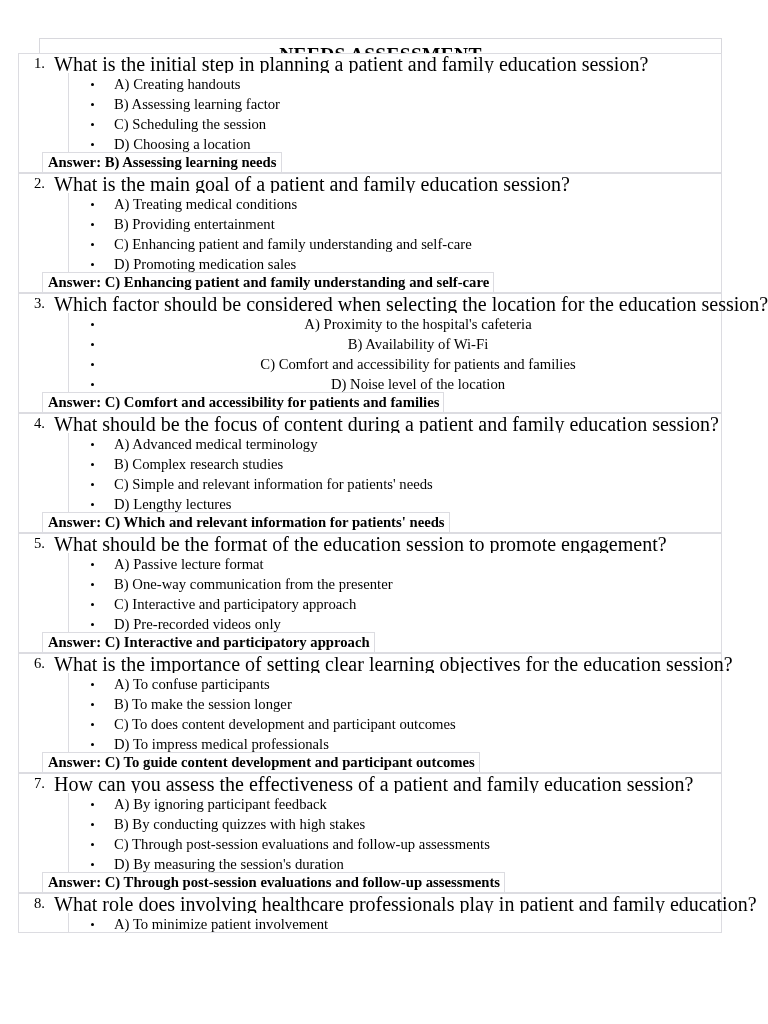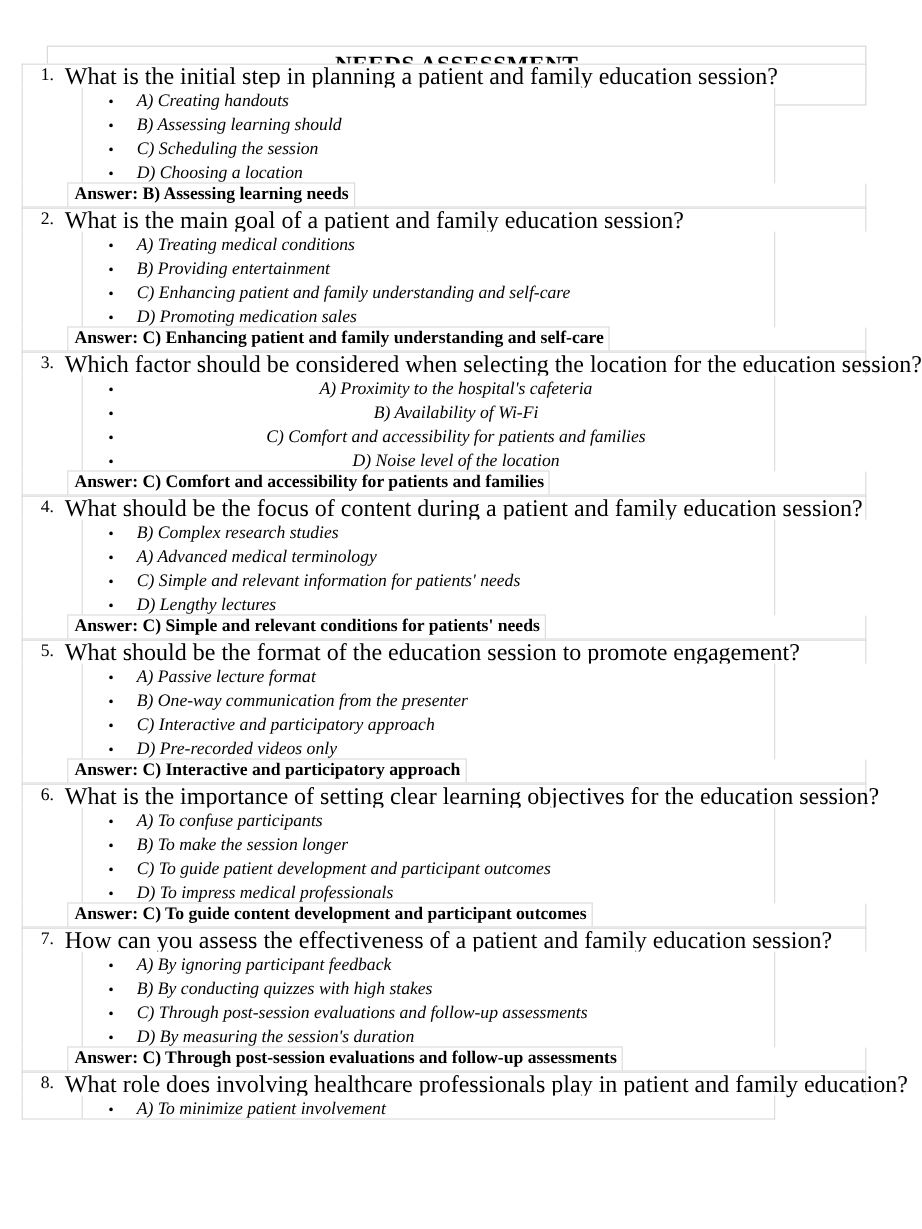--- a/index.html
+++ b/index.html
@@ -86,28 +86,27 @@
     line-height: 1;
     padding-left: 9px;
     white-space: nowrap;
     flex: 0 0 auto;
   }
 
   
   .opts-row {
     position: relative;
     margin-left: 18px;
-    width: 628px;
+    width: 704px;
     box-sizing: border-box;
     border: 1px solid #dcdce1;
     border-top: none;
     border-bottom: none;
     background: #ffffff;
     height: 80px;
-    font-style: italic;
   }
   .opts-cell {
     position: absolute;
     left: 49px;
     top: 0;
     right: -1px;
     bottom: 0;
     border-left: 1px solid #dcdce1;
     box-sizing: border-box;
     padding: 1px 0 0 0;
@@ -137,21 +136,21 @@
     margin-left: 18px;
     width: 704px;
     box-sizing: border-box;
     border: 1px solid #dcdce1;
     border-top: none;
     background: #ffffff;
     height: 20px;
   }
   .ans-inner {
     position: absolute;
-    left: 37px;
+    left: 23px;
     top: -1px;
     height: 21px;
     box-sizing: border-box;
     border: 1px solid #dcdce1;
     display: inline-flex;
     align-items: center;
     padding: 0 4px 0 5px;
     background: #ffffff;
   }
   .ans-text {
@@ -178,21 +177,21 @@
 
   <div id="questions">
       <div class="qblock">
         <div class="q-row">
           <span class="q-num">1.</span>
           <span class="q-text">What is the initial step in planning a patient and family education session?</span>
         </div>
         <div class="opts-row" style="height: 80px;">
           <div class="opts-cell">
             <div class="opt"><span class="bullet"></span><span>A) Creating handouts</span></div>
-            <div class="opt"><span class="bullet"></span><span>B) Assessing learning should</span></div>
+            <div class="opt"><span class="bullet"></span><span>B) Assessing learning factor</span></div>
             <div class="opt"><span class="bullet"></span><span>C) Scheduling the session</span></div>
             <div class="opt"><span class="bullet"></span><span>D) Choosing a location</span></div>
           </div>
         </div>
         <div class="ans-row">
           <div class="ans-inner">
             <span class="ans-text">Answer: B) Assessing learning needs</span>
           </div>
         </div>
       </div>
@@ -234,29 +233,29 @@
           </div>
         </div>
       </div>
       <div class="qblock">
         <div class="q-row">
           <span class="q-num">4.</span>
           <span class="q-text">What should be the focus of content during a patient and family education session?</span>
         </div>
         <div class="opts-row" style="height: 80px;">
           <div class="opts-cell">
+            <div class="opt"><span class="bullet"></span><span>A) Advanced medical terminology</span></div>
             <div class="opt"><span class="bullet"></span><span>B) Complex research studies</span></div>
-            <div class="opt"><span class="bullet"></span><span>A) Advanced medical terminology</span></div>
             <div class="opt"><span class="bullet"></span><span>C) Simple and relevant information for patients' needs</span></div>
             <div class="opt"><span class="bullet"></span><span>D) Lengthy lectures</span></div>
           </div>
         </div>
         <div class="ans-row">
           <div class="ans-inner">
-            <span class="ans-text">Answer: C) Simple and relevant conditions for patients' needs</span>
+            <span class="ans-text">Answer: C) Which and relevant information for patients' needs</span>
           </div>
         </div>
       </div>
       <div class="qblock">
         <div class="q-row">
           <span class="q-num">5.</span>
           <span class="q-text">What should be the format of the education session to promote engagement?</span>
         </div>
         <div class="opts-row" style="height: 80px;">
           <div class="opts-cell">
@@ -274,21 +273,21 @@
       </div>
       <div class="qblock">
         <div class="q-row">
           <span class="q-num">6.</span>
           <span class="q-text">What is the importance of setting clear learning objectives for the education session?</span>
         </div>
         <div class="opts-row" style="height: 80px;">
           <div class="opts-cell">
             <div class="opt"><span class="bullet"></span><span>A) To confuse participants</span></div>
             <div class="opt"><span class="bullet"></span><span>B) To make the session longer</span></div>
-            <div class="opt"><span class="bullet"></span><span>C) To guide patient development and participant outcomes</span></div>
+            <div class="opt"><span class="bullet"></span><span>C) To does content development and participant outcomes</span></div>
             <div class="opt"><span class="bullet"></span><span>D) To impress medical professionals</span></div>
           </div>
         </div>
         <div class="ans-row">
           <div class="ans-inner">
             <span class="ans-text">Answer: C) To guide content development and participant outcomes</span>
           </div>
         </div>
       </div>
       <div class="qblock">

